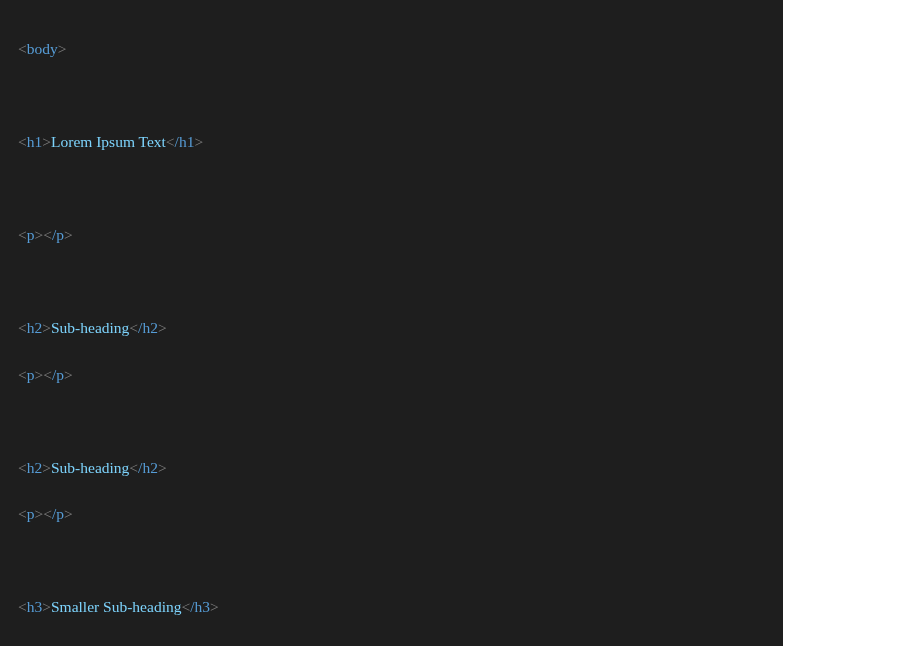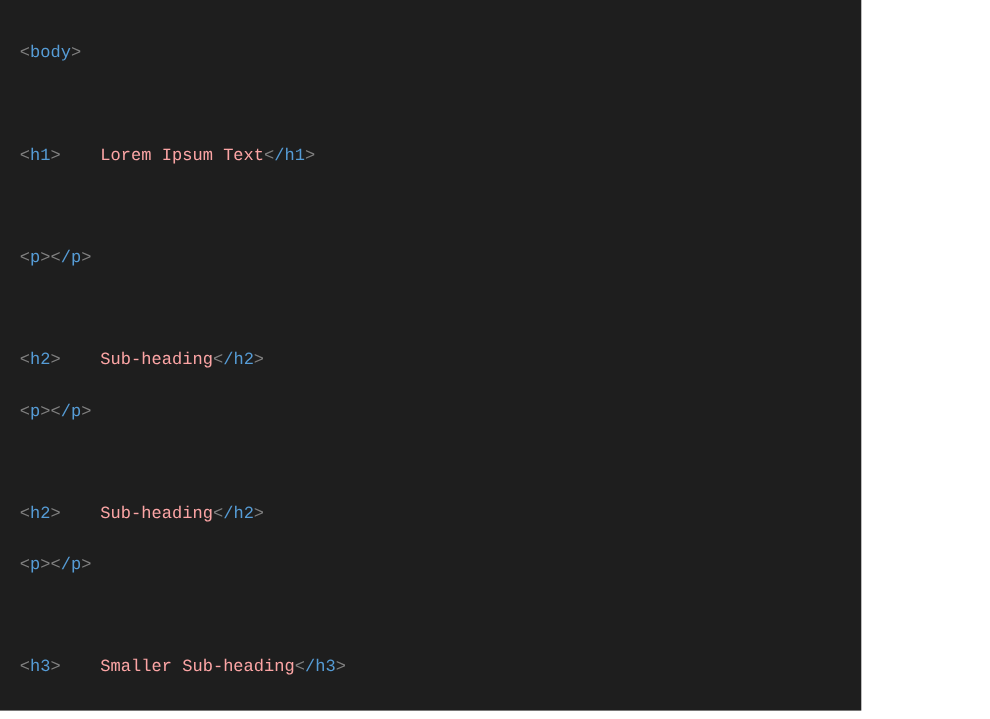--- a/index.html
+++ b/index.html
@@ -20,22 +20,22 @@
     padding: 14px 18px;
     font-family: Consolas, "Courier New", monospace;
     font-size: 15.5px;
     line-height: 1.5;
     color: #d4d4d4;
     white-space: pre-wrap;
     word-wrap: break-word;
   }
   .tag { color: #569cd6; }
   .bracket { color: #808080; }
-  .text { color: #fca5a5; margin-left: 36px; }
-  .line { display: block; }
+  .text { color: #7dd3fc; }
+  .line { display: block; font-family: Liberation Serif, serif; }
   .blank { display: block; height: 1.5em; }
 </style>
 </head>
 <body>
 
 <div class="editor">
 <span class="line"><span class="bracket">&lt;</span><span class="tag">body</span><span class="bracket">&gt;</span></span>
 <span class="blank"></span>
 <span class="line"><span class="bracket">&lt;</span><span class="tag">h1</span><span class="bracket">&gt;</span><span class="text">Lorem Ipsum Text</span><span class="bracket">&lt;</span><span class="tag">/h1</span><span class="bracket">&gt;</span></span>
 <span class="blank"></span>

